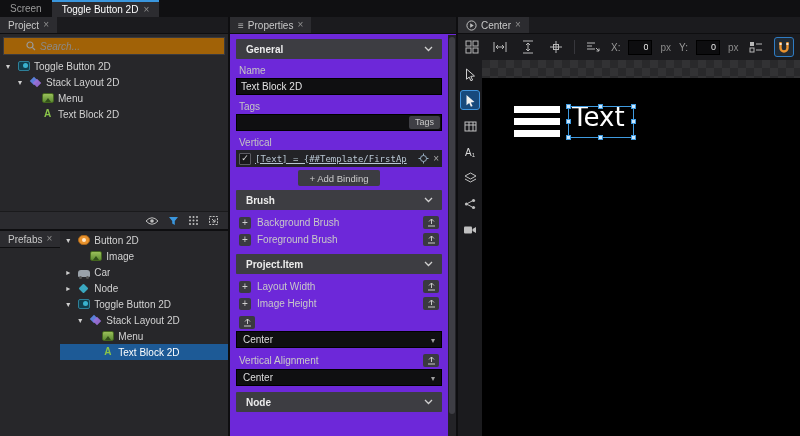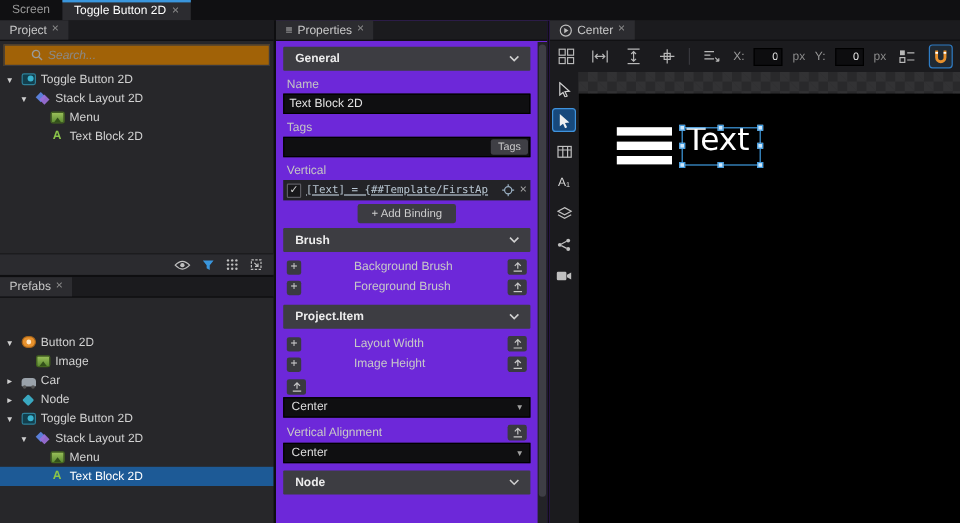--- a/index.html
+++ b/index.html
@@ -17,21 +17,21 @@
 .main { display:flex; height:419px; }
 
 
 .ptabbar { height:17px; background:#1b1b1e; display:flex; align-items:stretch; flex:none; border-bottom:1px solid #0e0e10; }
 .ptab { display:flex; align-items:center; gap:4px; padding:0 8px; background:#2c2c30; color:#c8c8c8; }
 .ptab.dim { background:#222226; color:#989898; }
 
 
 .left-col { width:230px; flex:none; display:flex; flex-direction:column; background:#27272a; border-right:2px solid #0e0e10; }
 .project-panel { height:214px; display:flex; flex-direction:column; border-bottom:2px solid #0e0e10; }
-.prefabs-panel { flex:1; display:flex; flex-direction:column;gap:28px; }
+.prefabs-panel { flex:1; display:flex; flex-direction:row; }
 
 .search-row { margin:3px 3px 2px 3px; height:18px; background:#a16207; border:1px solid #3a3a3f;
               display:flex; align-items:center; gap:4px; padding:0 22px; }
 .search-row input { flex:1; background:transparent; border:none; outline:none; color:#cfcfcf;
                     font-family:inherit; font-size:10px; font-style:italic; }
 .search-row input::placeholder { color:#8a8a8a; font-style:italic; }
 
 .tree { flex:1; overflow:hidden; padding-top:1px; }
 .trow { height:16px; display:flex; align-items:center; gap:4px; padding-right:4px; color:#d2d2d2; }
 .trow.sel { background:#1d5a96; color:#fff; }
@@ -75,21 +75,21 @@
 .checkbox { width:12px; height:12px; flex:none; background:#18181b; border:1px solid #5c5c63; border-radius:1px;
             display:flex; align-items:center; justify-content:center; color:#d8d8d8; font-size:9px; line-height:1; }
 .checkbox::after { content:"\2713"; }
 .bind-expr { flex:1; font-family:"DejaVu Sans Mono",monospace; font-size:9px; color:#b9c7d3;
              text-decoration:underline; white-space:nowrap; overflow:hidden; }
 .bind-x { color:#a8a8a8; }
 .add-binding-wrap { display:flex; justify-content:center; margin-top:3px; }
 .add-binding { height:16px; padding:0 12px; background:#3c3c42; border:none; border-radius:2px;
                color:#cdcdcd; font-family:inherit; font-size:9.5px; }
 .prop-row { height:17px; display:flex; align-items:center; gap:6px; padding:0 3px; }
-.prop-row .lbl { flex:1; color:#c8c8c8;margin-left:38px; }
+.prop-row .lbl { flex:1; color:#c8c8c8; }
 .plus-box { width:12px; height:12px; flex:none; background:#3a3a40; border-radius:2px; color:#cfcfcf;
             display:flex; align-items:center; justify-content:center; font-size:10px; line-height:1; }
 .plus-box::after { content:"+"; }
 .up-btn { width:16px; height:13px; flex:none; background:#3a3a40; border-radius:2px;
           display:flex; align-items:center; justify-content:center; }
 .alabel-row { height:14px; display:flex; align-items:center; padding:0 3px; margin-top:3px; }
 .alabel-row .lbl { flex:1; }
 .dropdown { margin-top:2px; height:17px; background:#0f0f11; border:1px solid #000; display:flex;
             align-items:center; justify-content:space-between; padding:0 6px; color:#dddddd; }
 .dd-caret::after { content:"\25BE"; color:#a0a0a0; font-size:8px; }

